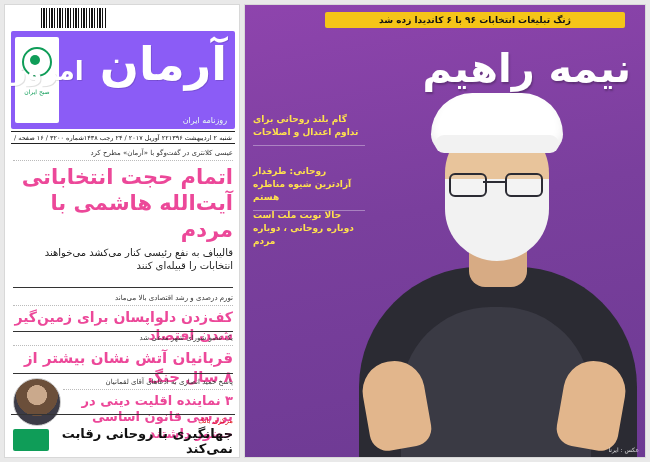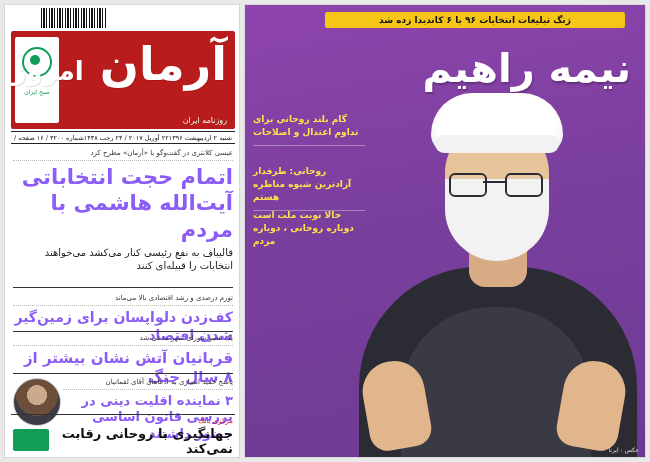--- a/index.html
+++ b/index.html
@@ -45,21 +45,21 @@
         #111 5px, #111 6px, #fff 6px, #fff 8px);
   }
 
   
   #masthead {
     position: absolute;
     left: 6px;
     top: 26px;
     width: 224px;
     height: 98px;
-    background: #b91c1c;
+    background: #8b5cf6;
     border-radius: 2px;
     overflow: hidden;
   }
   #masthead .logo-box {
     position: absolute;
     left: 4px;
     top: 6px;
     width: 44px;
     height: 86px;
     background: #ffffff;
@@ -148,21 +148,21 @@
   .kicker {
     font-size: 7px;
     color: #333;
     line-height: 10px;
     border-bottom: 1px dotted #bbb;
     padding-bottom: 2px;
     margin-bottom: 3px;
   }
   .headline {
     font-weight: bold;
-    color: #8b5cf6;
+    color: #ec4899;
     line-height: 1.25;
   }
   .subhead {
     font-size: 9px;
     color: #222;
     line-height: 1.35;
     margin-top: 3px;
   }
   .rule {
     position: absolute;

